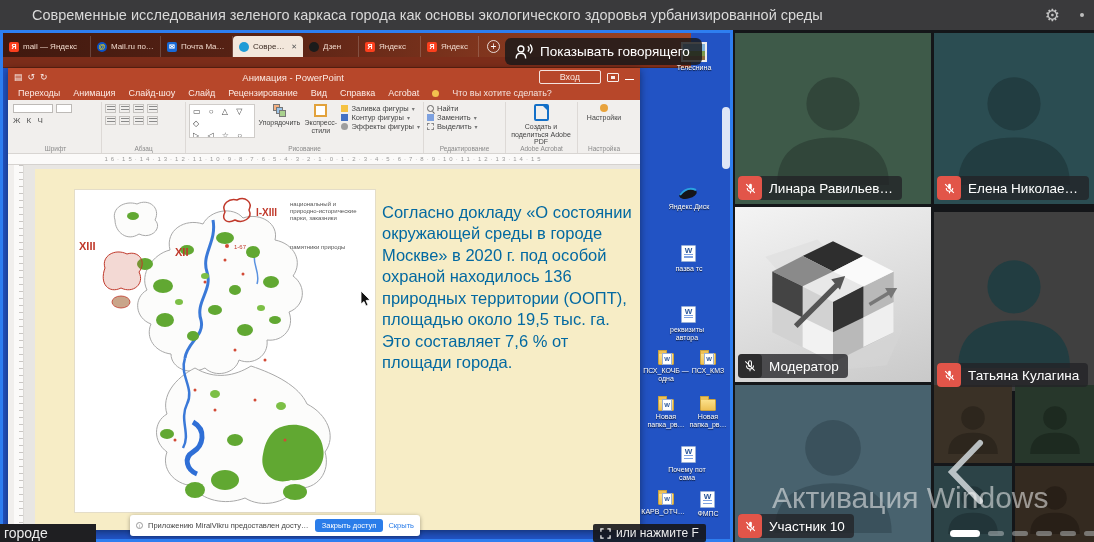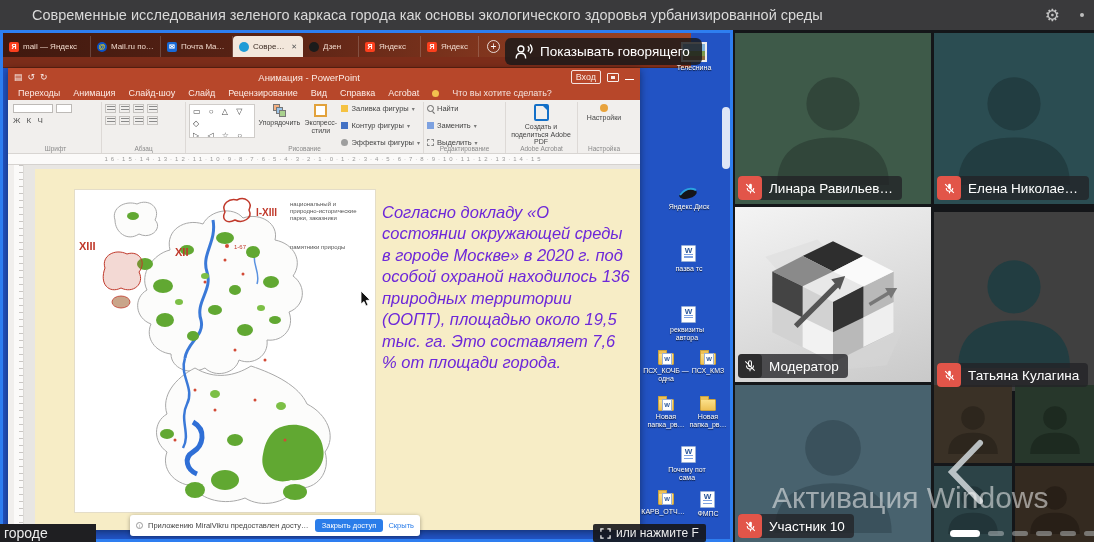--- a/index.html
+++ b/index.html
@@ -34,21 +34,21 @@
           font-size:10px;line-height:11px;text-align:center;margin:0 0 4px 8px;}
   .browser-toolbar{left:0;top:24px;width:688px;height:11px;background:#7c2d1a;border-bottom:1px solid #5e2212;}
   .scroll-handle{left:719px;top:74px;width:8px;height:62px;background:rgba(255,255,255,.85);border-radius:4px;}
 
   
   .ppt{left:5px;top:35px;width:632px;height:462px;background:#f1efed;box-shadow:0 2px 8px rgba(0,0,0,.45);}
   .ppt-titlebar{left:0;top:0;width:632px;height:18px;background:#b7472a;display:flex;align-items:center;
                 color:#fbe9e2;font-size:9px;padding:0 6px;gap:6px;}
   .qat{display:flex;gap:5px;color:rgba(255,255,255,.9);font-size:9px;}
   .ppt-title{flex:1;text-align:center;font-size:9.5px;white-space:nowrap;overflow:hidden;}
-  .signin{border:1px solid rgba(255,255,255,.85);padding:1px 4px;border-radius:2px;font-size:9px;}
+  .signin{border:1px solid rgba(255,255,255,.85);padding:1px 20px;border-radius:2px;font-size:9px;}
   .present-ic{width:12px;height:9px;border:1px solid rgba(255,255,255,.9);border-radius:1px;position:relative;}
   .present-ic::after{content:"";position:absolute;left:3px;top:2px;width:4px;height:3px;background:rgba(255,255,255,.9);}
   .win-min{width:9px;border-top:1px solid #fff;margin-top:4px;}
   .ppt-menubar{left:0;top:18px;width:632px;height:14px;background:#b7472a;display:flex;align-items:center;
                gap:13px;padding:0 10px;color:rgba(255,243,238,.96);font-size:9px;white-space:nowrap;}
   .bulb{width:7px;height:7px;border-radius:50%;background:#f2c24e;flex:0 0 auto;}
   .tellme{color:rgba(255,255,255,.85);}
   .ribbon{left:0;top:32px;width:632px;height:54px;background:#f1efed;border-bottom:1px solid #d8d5d2;
           display:flex;padding:2px 2px 0 2px;}
   .rgroup{position:relative;border-right:1px solid #ddd9d6;padding:2px 3px 10px 3px;display:flex;gap:4px;align-items:flex-start;}
@@ -63,42 +63,42 @@
   .shapegal{width:84px;height:34px;background:#fff;border:1px solid #cfccc9;color:#444;font-size:8px;
             line-height:1.5;padding:1px 3px;letter-spacing:3px;overflow:hidden;}
   .rbtn{display:flex;flex-direction:column;align-items:center;gap:2px;width:48px;text-align:center;
         font-size:7px;color:#444;line-height:1.1;}
   .arr-ic{width:13px;height:13px;position:relative;}
   .arr-ic i{position:absolute;width:7px;height:7px;border:1px solid #777;}
   .arr-ic i:nth-child(1){left:0;top:0;background:#f4b183;}
   .arr-ic i:nth-child(2){left:3px;top:3px;background:#9dc3e6;}
   .arr-ic i:nth-child(3){left:6px;top:6px;background:#a9d18e;}
   .qs-ic{width:13px;height:13px;border:2px solid #e2a23c;background:#fff;}
-  .smallrows{display:flex;flex-direction:column;gap:8px;font-size:7.5px;color:#444;}
+  .smallrows{display:flex;flex-direction:column;gap:0;font-size:7.5px;color:#444;}
   .smallrows .r{display:flex;align-items:center;gap:3px;white-space:nowrap;}
   .sq{width:7px;height:7px;flex:0 0 auto;}
   .sq.fill{background:#f5c242;}
   .sq.line{background:#4472c4;}
   .sq.fx{background:#9e9e9e;border-radius:50%;}
   .sq.find{border:1px solid #666;border-radius:50%;position:relative;}
   .sq.find::after{content:"";position:absolute;right:-2px;bottom:-2px;width:3px;height:1px;background:#666;transform:rotate(45deg);}
   .sq.rep{background:#7da1e0;}
   .sq.sel{border:1px dashed #888;}
   .adobe-ic{width:15px;height:17px;border:2px solid #1470c8;border-radius:2px;position:relative;}
   .adobe-ic::after{content:"";position:absolute;right:-1px;top:-1px;border:3px solid #1470c8;border-left-color:transparent;border-bottom-color:transparent;}
   .set-ic{width:8px;height:8px;border-radius:50%;background:#e8a33d;}
   .caret{color:#777;font-size:6px;}
   .ruler{left:0;top:86px;width:632px;height:11px;background:#fbfaf9;border-bottom:1px solid #d5d2cf;
          color:#999;font-size:6px;text-align:center;line-height:11px;letter-spacing:3px;white-space:nowrap;overflow:hidden;}
   .vruler{left:6px;top:97px;width:10px;height:365px;background:#fbfaf9;border-right:1px solid #dcdad7;
           background-image:repeating-linear-gradient(180deg,#c9c6c3 0 1px,transparent 1px 7px);background-size:4px 100%;background-repeat:no-repeat;background-position:right;}
   .canvas{left:16px;top:97px;width:616px;height:365px;background:#e8e6e3;}
   .slide{left:27px;top:101px;width:605px;height:361px;background:#f7edc6;}
   .mapcard{left:67px;top:122px;width:300px;height:322px;background:#fff;box-shadow:0 0 0 1px #e4ddc8;}
-  .slidetext{left:374px;top:134px;width:252px;font-size:16.5px;line-height:1.3;color:#6d28d9;font-style:italic;}
+  .slidetext{left:374px;top:134px;width:252px;font-size:16.5px;line-height:1.3;color:#0369a1;}
 
   
   .notif{left:127px;top:482px;width:290px;height:21px;background:#fff;border-radius:3px;
          box-shadow:0 1px 4px rgba(0,0,0,.35);display:flex;align-items:center;gap:5px;padding:0 6px;font-size:7.5px;color:#444;}
   .notif .i-ic{width:7px;height:7px;border-radius:50%;border:1px solid #999;color:#999;font-size:5px;line-height:6px;text-align:center;flex:0 0 auto;}
   .notif .txt{white-space:nowrap;overflow:hidden;text-overflow:ellipsis;flex:1;}
   .notif .btn{background:#2b7de9;color:#fff;border-radius:3px;padding:2px 7px;white-space:nowrap;}
   .notif .lnk{color:#2b7de9;white-space:nowrap;}
 
   

